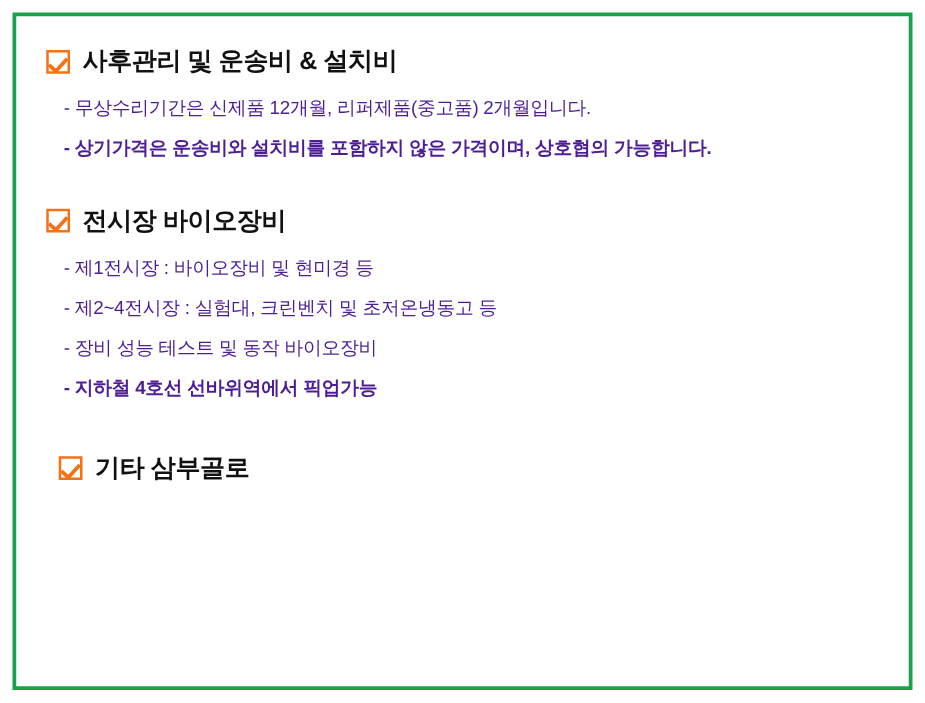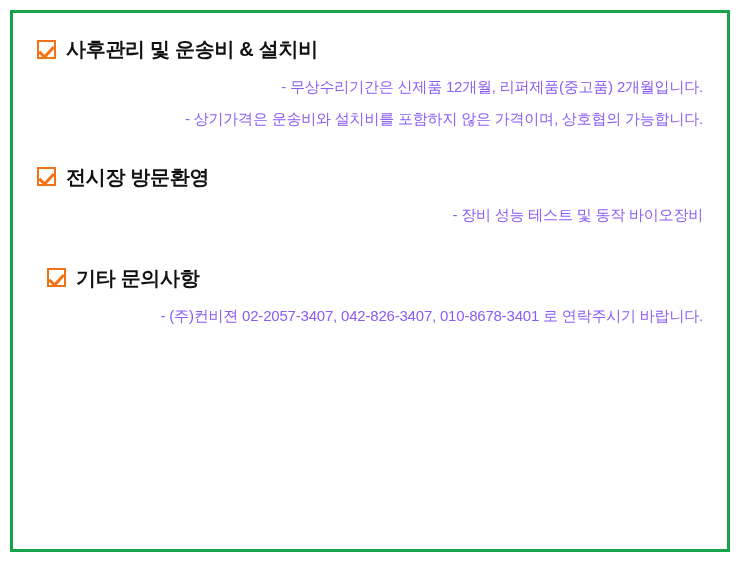--- a/index.html
+++ b/index.html
@@ -62,28 +62,27 @@
     font-weight: bold;
     color: #111111;
     letter-spacing: -0.3px;
     line-height: 1.2;
   }
   .lines {
     padding-left: 14px;
   }
   .line {
     font-size: 15px;
-    color: #8b5cf6;
+    color: #4c1d95;
     line-height: 1.55;
     margin-bottom: 9px;
     letter-spacing: -0.2px;
     white-space: nowrap;
-    text-align: right;
   }
-  .line:last-child { margin-bottom: 0; }
+  .line:last-child { margin-bottom: 0; font-weight: bold; }
 
   .sec-aftercare { margin-top: 2px; }
   .sec-showroom { margin-top: 34px; }
   .sec-etc { margin-top: 40px; }
   .sec-etc .section-head { padding-left: 10px; }
   .sec-etc .lines { padding-left: 18px; }
   .sec-etc .line { font-size: 15px; }
 </style>
 </head>
 <body>
@@ -98,31 +97,31 @@
       </div>
       <div class="lines">
         <div class="line">- 무상수리기간은 신제품 12개월, 리퍼제품(중고품) 2개월입니다.</div>
         <div class="line">- 상기가격은 운송비와 설치비를 포함하지 않은 가격이며, 상호협의 가능합니다.</div>
       </div>
     </div>
 
     <div class="section sec-showroom">
       <div class="section-head">
         <span class="check-icon"></span>
-        <span class="section-title">전시장 방문환영</span>
+        <span class="section-title">전시장 바이오장비</span>
       </div>
       <div class="lines">
+        <div class="line">- 제1전시장 : 바이오장비 및 현미경 등</div>
+        <div class="line">- 제2~4전시장 : 실험대, 크린벤치 및 초저온냉동고 등</div>
         <div class="line">- 장비 성능 테스트 및 동작 바이오장비</div>
+        <div class="line">- 지하철 4호선 선바위역에서 픽업가능</div>
       </div>
     </div>
 
     <div class="section sec-etc">
       <div class="section-head">
         <span class="check-icon"></span>
-        <span class="section-title">기타 문의사항</span>
-      </div>
-      <div class="lines">
-        <div class="line">- (주)컨비젼 02-2057-3407, 042-826-3407, 010-8678-3401 로 연락주시기 바랍니다.</div>
+        <span class="section-title">기타 삼부골로</span>
       </div>
     </div>
 
   </div>
 </div>
 
 </body></html>

